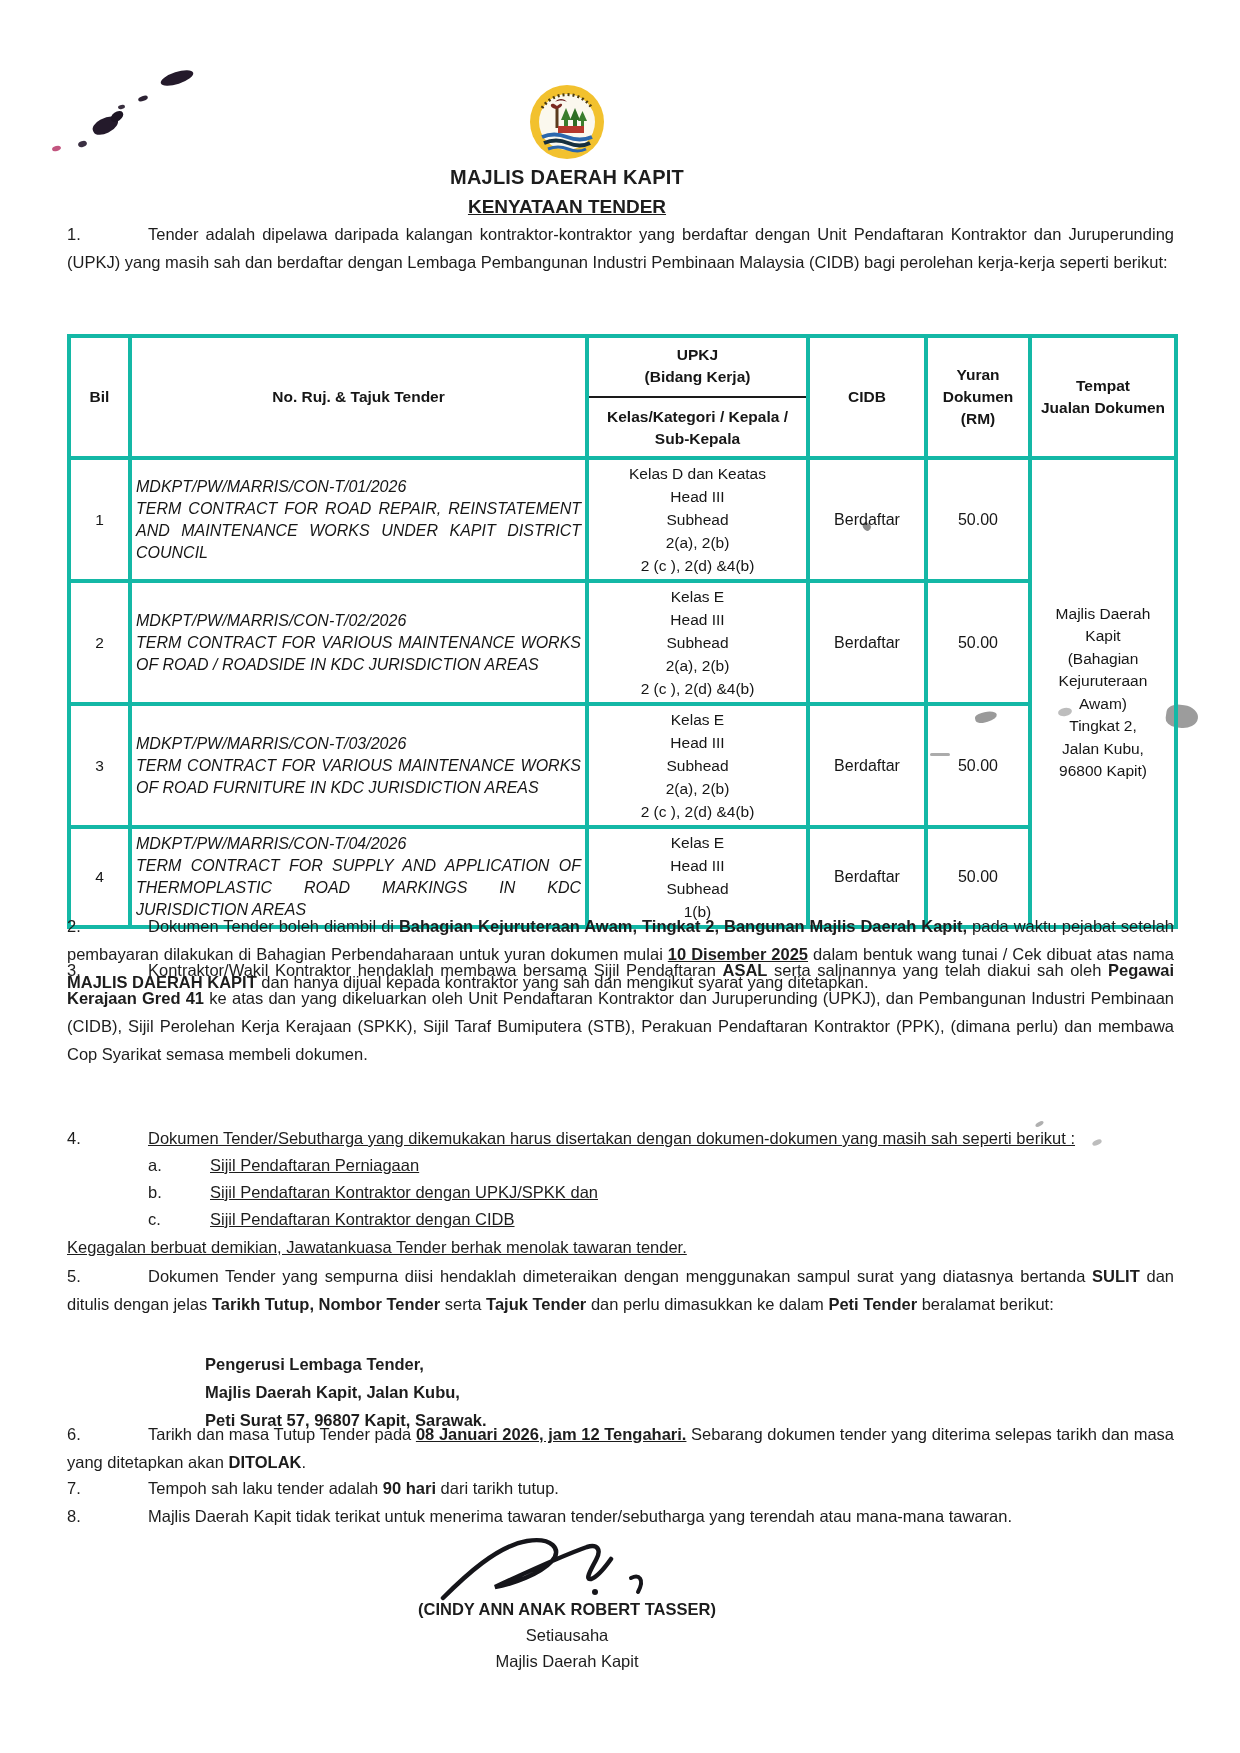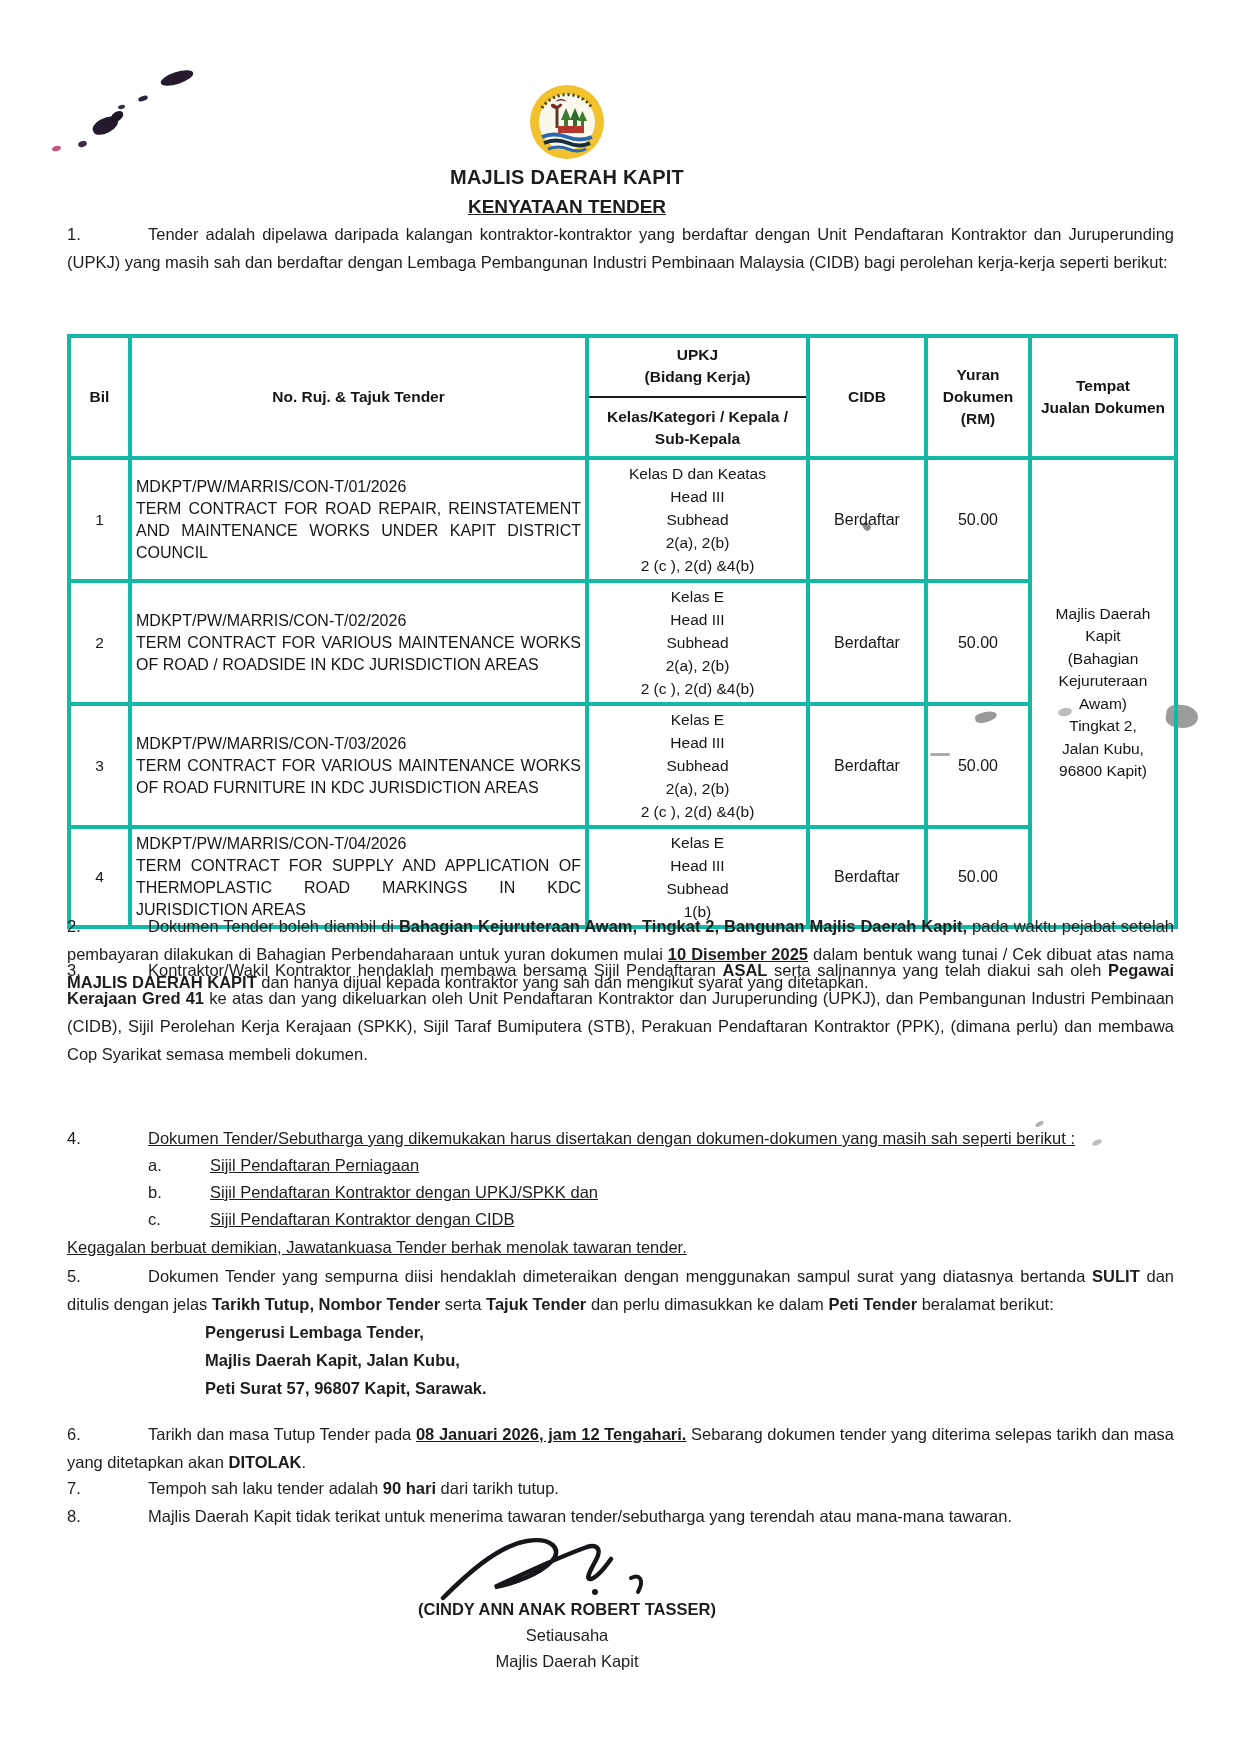--- a/index.html
+++ b/index.html
@@ -23,36 +23,36 @@
   .pos-p5{top:1262px;}
   .pos-p6{top:1420px;}
   .pos-p7{top:1474px;}
   .pos-p8{top:1502px;}
   .subitem{margin-left:81px;line-height:27px;text-align:left;}
   .subletter{display:inline-block;width:62px;}
   .p4footer{text-align:left;line-height:28px;}
   .rich .b{font-weight:bold;}
   .rich .u{text-decoration:underline;}
   
-  .address{position:absolute;left:205px;top:1318px;font-size:16.5px;line-height:28px;font-weight:bold;}
+  .address{position:absolute;left:205px;top:1350px;font-size:16.5px;line-height:28px;font-weight:bold;}
   
   table.tender-table{
     position:absolute;left:67px;top:334px;width:1107px;
     border-collapse:collapse;table-layout:fixed;
     font-size:15.5px;color:#161616;
   }
   .tender-table th,.tender-table td{border:4px solid #14b8a6;vertical-align:middle;padding:2px 4px;}
   .tender-table th{font-weight:bold;text-align:center;font-size:15.5px;line-height:22px;}
   .hrow{height:116px;}
   .rh1{height:113px;} .rh2{height:116px;} .rh3{height:119px;} .rh4{height:95px;}
   th.upkj-th{padding:0;}
   .upkj-top{border-bottom:2px solid #1a1a1a;padding:6px 2px 8px 2px;}
   .upkj-sub{padding:8px 2px 6px 2px;}
   td.c{text-align:center;line-height:22px;}
-  td.refcell{padding:4px 4px;vertical-align:middle;}
+  td.refcell{padding:4px 4px;vertical-align:middle;font-style:italic;}
   .refno{font-size:16px;line-height:22px;text-align:left;}
   .jtitle{font-size:16px;line-height:22px;text-align:justify;}
   td.upkj{line-height:23px;font-size:15.5px;}
   td.venue{line-height:22.5px;font-size:15.5px;}
   td.fee,td.cidb{font-size:16px;}
   
   .sig-wrap{position:absolute;left:67px;width:1000px;text-align:center;}
   .sig-svg{top:1534px;left:380px;width:360px;}
   .sig-name{top:1600px;font-size:16.5px;font-weight:bold;}
   .sig-role{top:1626px;font-size:16.5px;}

